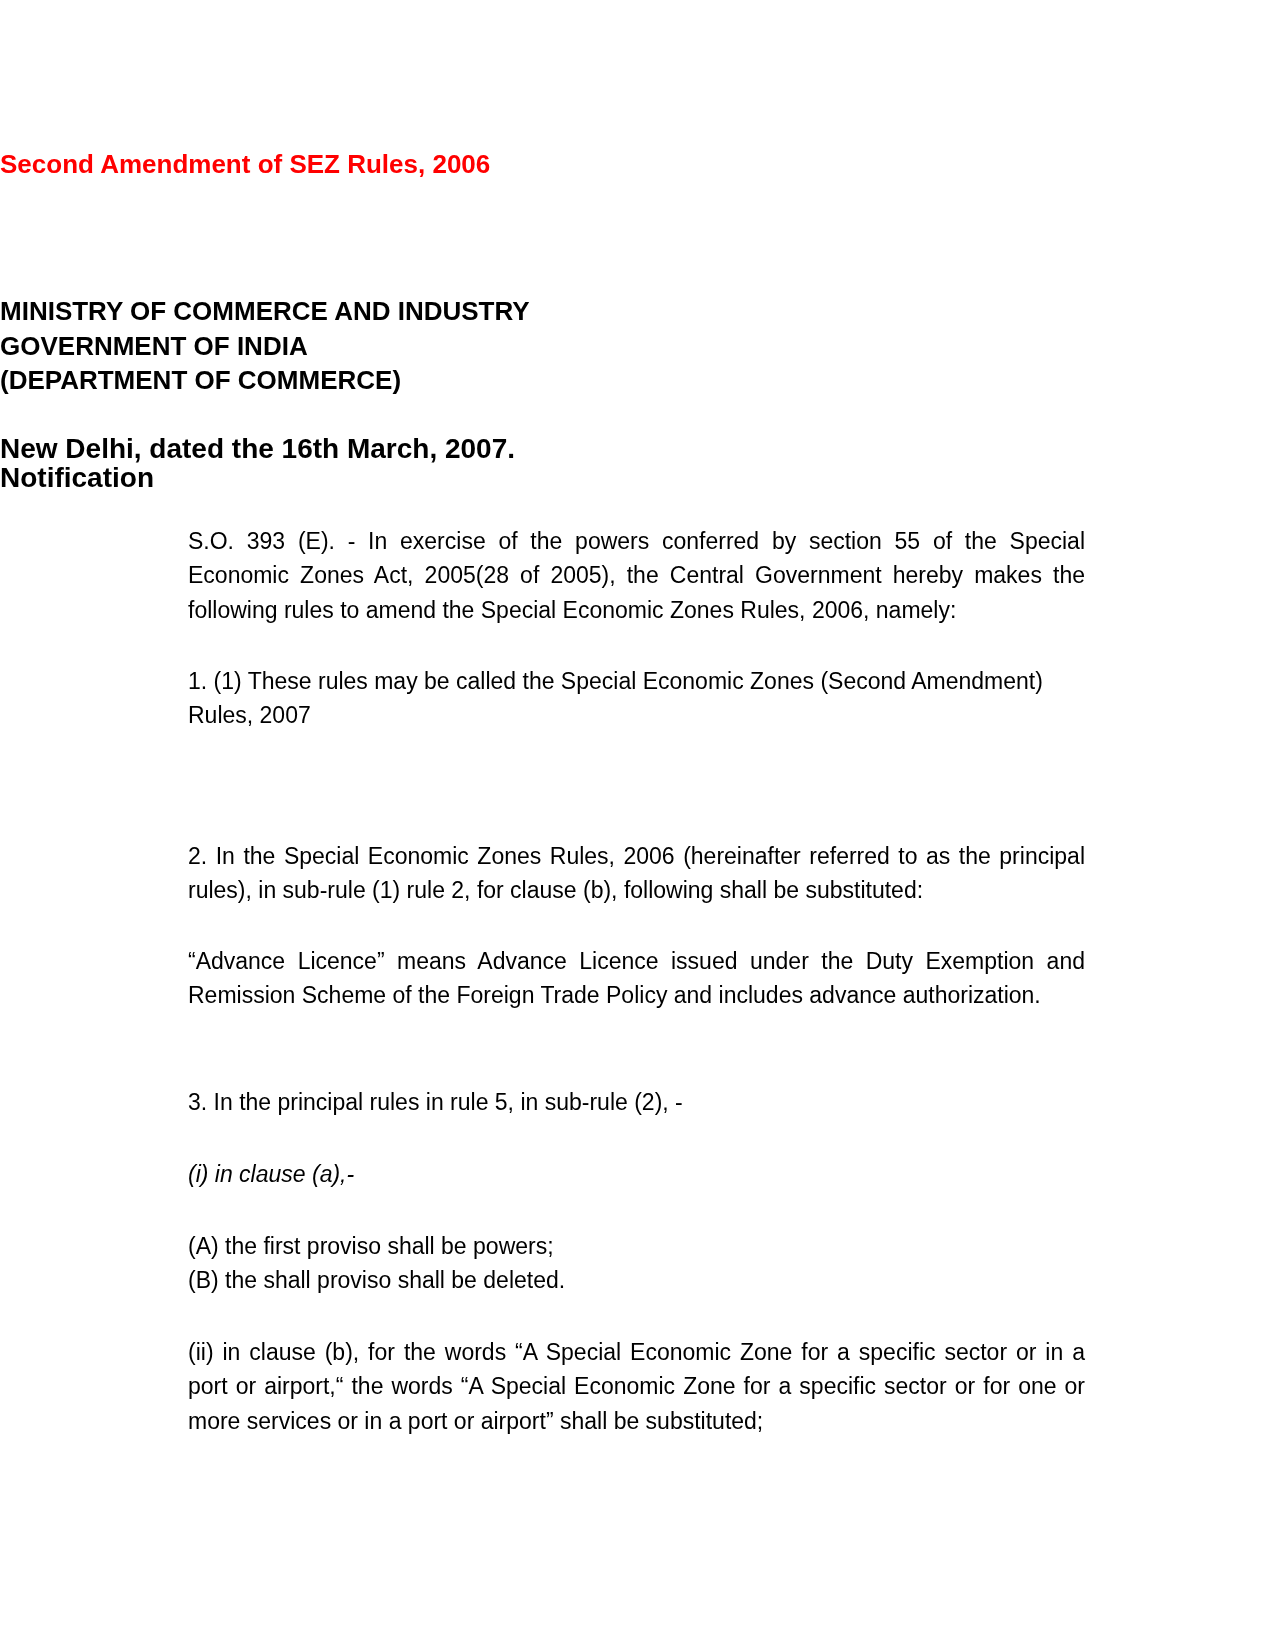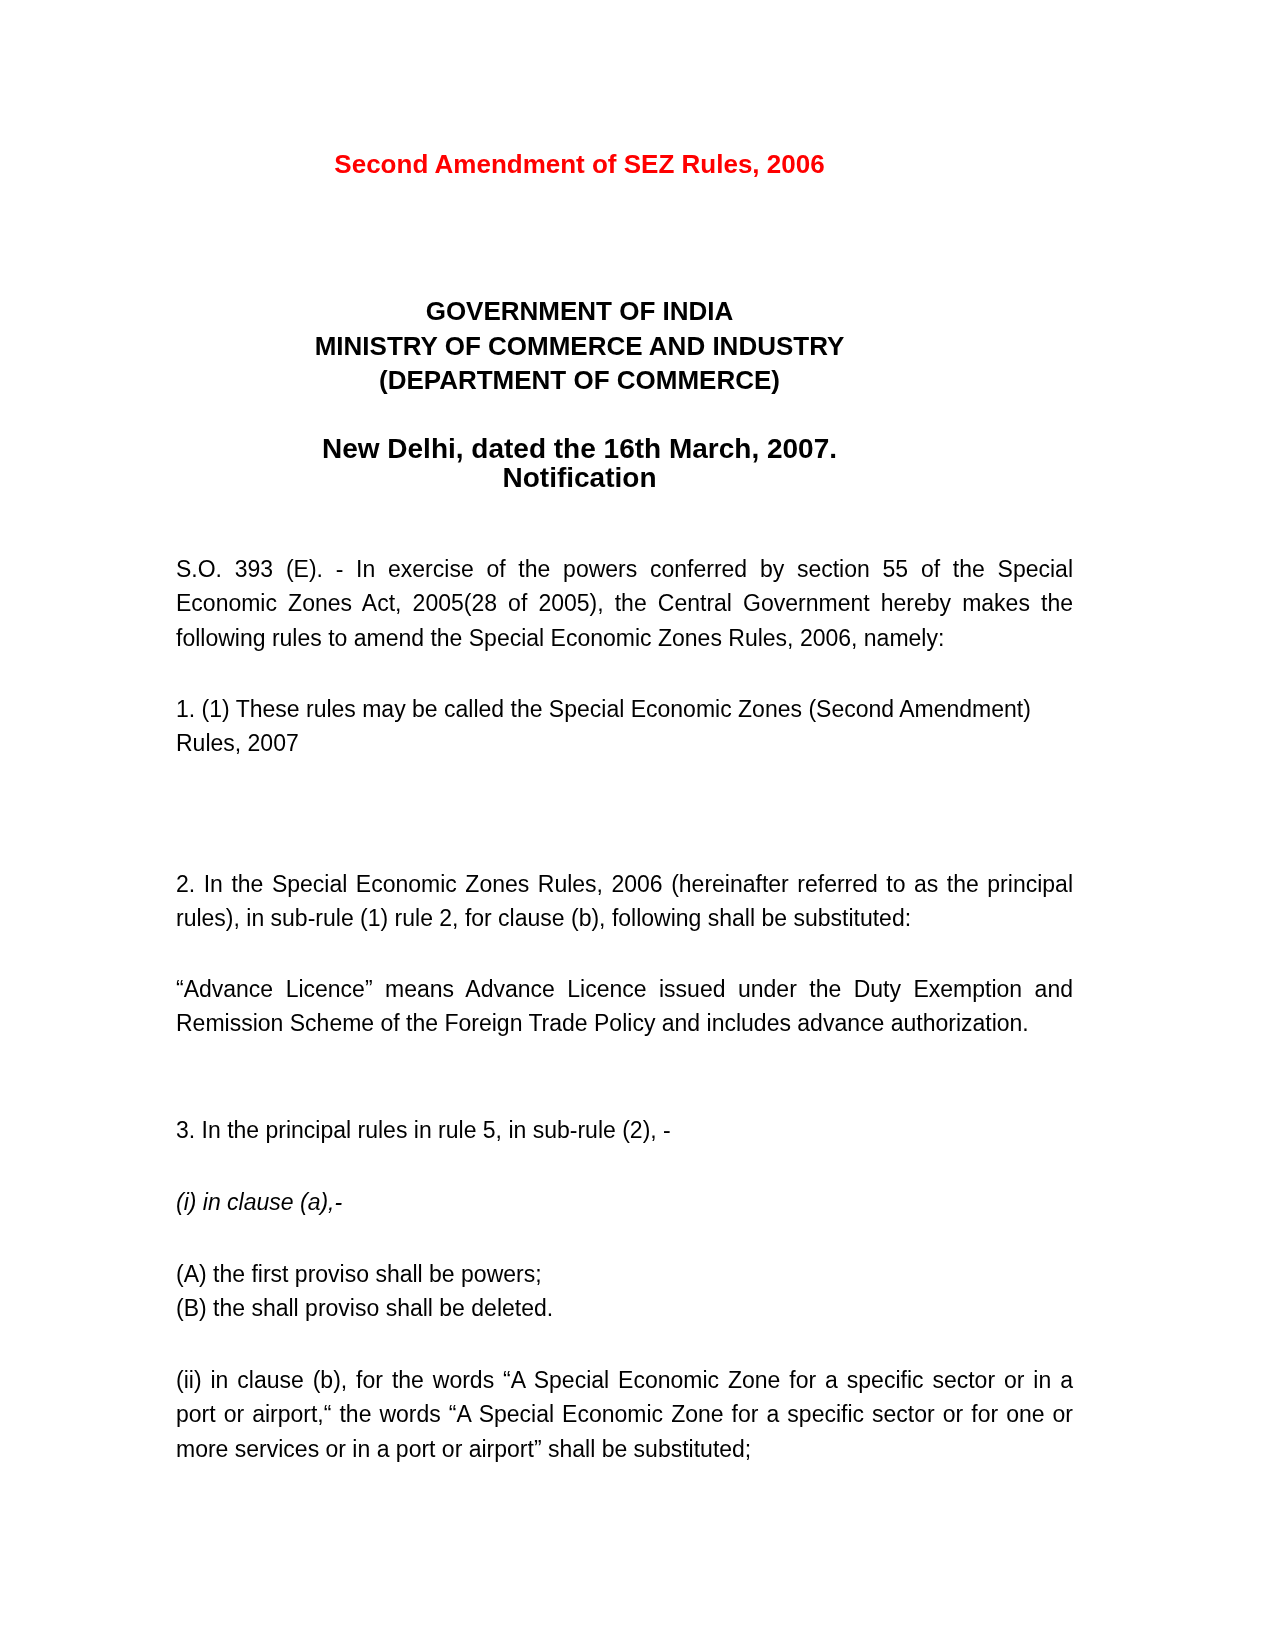--- a/index.html
+++ b/index.html
@@ -20,21 +20,21 @@
       left: 0;
       top: 0;
       width: 1275px;
       height: 1650px;
       background: #ffffff;
     }
     .center-block {
       position: absolute;
       left: 0;
       width: 1159px;
-      text-align: center;
+      text-align: left;
     }
     .title {
       top: 146px;
       font-size: 26px;
       font-weight: bold;
       line-height: 36px;
     }
     .published {
       top: 207px;
       font-size: 22px;
@@ -47,44 +47,43 @@
       line-height: 34.5px;
     }
     .date-block {
       top: 434px;
       font-size: 28px;
       font-weight: bold;
       line-height: 29px;
     }
     .body-text {
       position: absolute;
-      left: 176px;
+      left: 188px;
       width: 897px;
       font-size: 23px;
       line-height: 34.4px;
-      margin-top: 28px;
     }
     .body-text p {
       margin: 0;
     }
     .justify {
       text-align: justify;
     }
   </style>
 </head>
 <body>
 
 <div class="page">
 
   <div class="center-block title" style="color:#FF0000;">Second Amendment of SEZ Rules, 2006</div>
 
 
   <div class="center-block gov-block">
+    <div>MINISTRY OF COMMERCE AND INDUSTRY</div>
     <div>GOVERNMENT OF INDIA</div>
-    <div>MINISTRY OF COMMERCE AND INDUSTRY</div>
     <div>(DEPARTMENT OF COMMERCE)</div>
   </div>
 
   <div class="center-block date-block">
     <div>New Delhi, dated the 16th March, 2007.</div>
     <div>Notification</div>
   </div>
 
   <div class="body-text justify" style="top:524px;">
     <p>S.O. 393 (E). - In exercise of the powers conferred by section 55 of the Special Economic Zones Act, 2005(28 of 2005), the Central Government hereby makes the following rules to amend the Special Economic Zones Rules, 2006, namely:</p>

